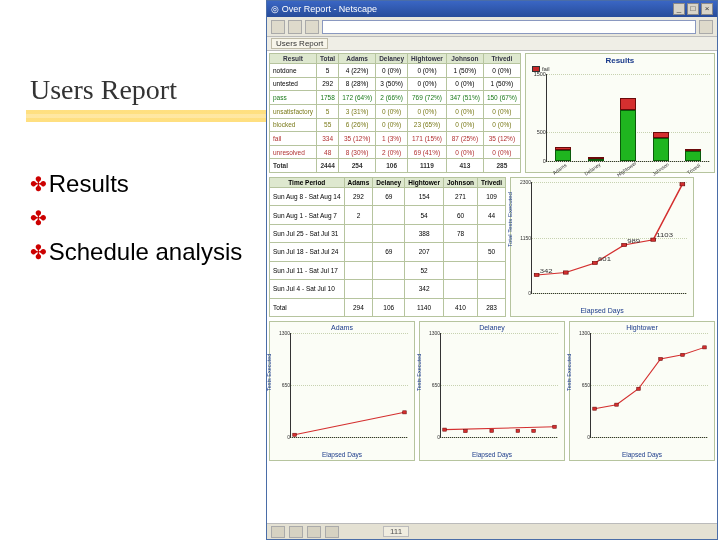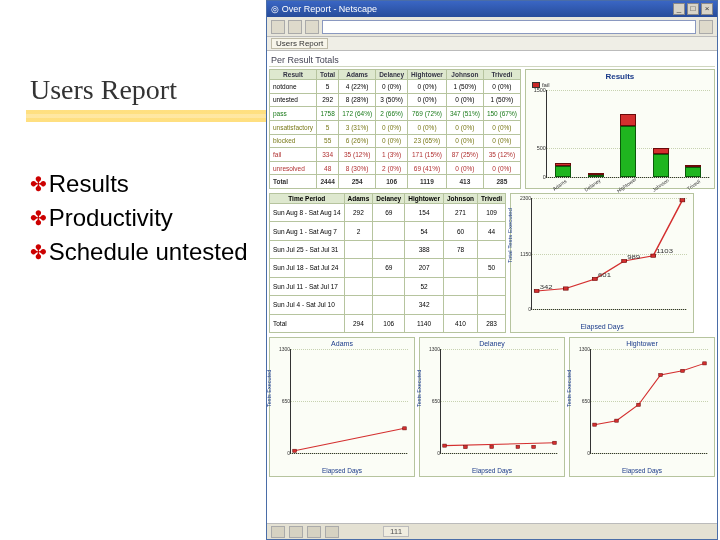--- a/index.html
+++ b/index.html
@@ -203,25 +203,24 @@
 
 <div class="slide-title">Users Report</div>
 <div class="yellow-swash"></div>
 <div class="bullets">
   <div class="bullet">
       <span class="zicon">✤</span>
       <span>Results</span>
     </div>
   <div class="bullet">
       <span class="zicon">✤</span>
-      <span>Productivity</span>
     </div>
   <div class="bullet">
       <span class="zicon">✤</span>
-      <span>Schedule untested</span>
+      <span>Schedule analysis</span>
     </div>
 </div>
 
 <div class="browser">
   <div class="titlebar">
     <div class="titletext">
       <span>◎</span>
       <span>Over Report - Netscape</span>
     </div>
     <div class="winbtn">_</div>
@@ -233,21 +232,20 @@
     <div class="tb-btn"></div>
     <div class="tb-btn"></div>
     <div class="addrbox"></div>
     <div class="tb-btn"></div>
   </div>
   <div class="tabbar">
     <div class="tab">Users Report</div>
   </div>
 
   <div class="content">
-    <div class="sectionhdr">Per Result Totals</div>
     <div class="row1">
       <table class="results-table">
         <thead>
             <tr id="rt-head">
               <th>Result</th>
               <th>Total</th>
               <th>Adams</th>
               <th>Delaney</th>
               <th>Hightower</th>
               <th>Johnson</th>

